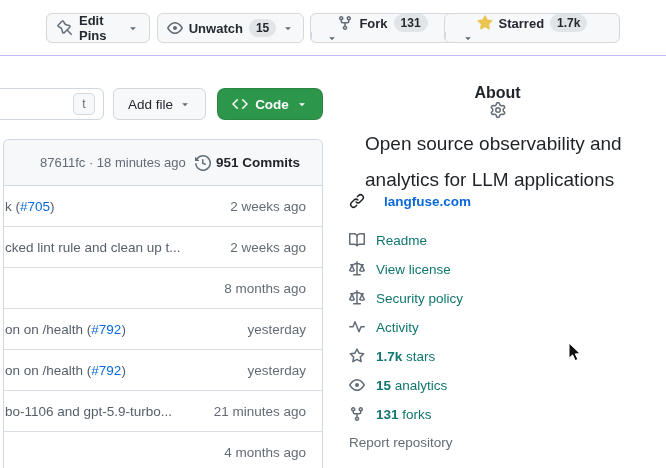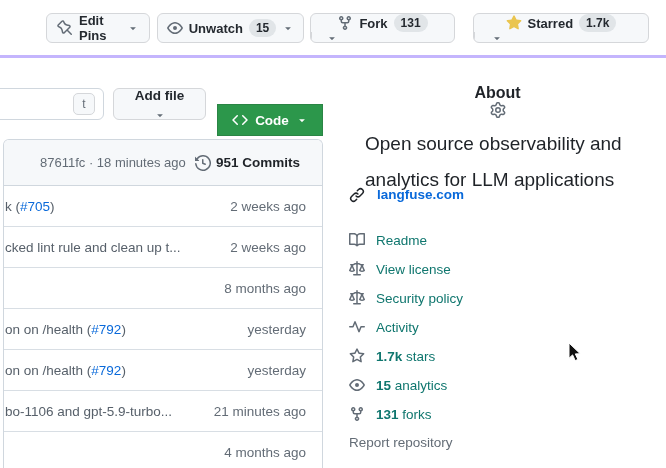--- a/index.html
+++ b/index.html
@@ -3,21 +3,21 @@
 <meta charset="utf-8">
 <style>
   html,body{margin:0;padding:0;}
   body{width:666px;height:468px;overflow:hidden;background:#fff;
        font-family:"Liberation Sans","DejaVu Sans",sans-serif;
        color:#1f2328;-webkit-font-smoothing:antialiased;}
   .page{position:relative;width:666px;height:468px;overflow:hidden;background:#fff;}
 
   
   .topbar{position:absolute;left:0;top:0;width:666px;height:55px;background:#fff;
-          border-bottom:3px solid #c4b5fd;}
+          border-bottom:1px solid #c4b5fd;}
   .btn,.btn-group{position:absolute;top:13px;height:30px;box-sizing:border-box;}
   .btn{display:flex;align-items:center;justify-content:center;gap:6px;
        background:#f6f8fa;border:1px solid #d5d7da;border-radius:6px;
        font-size:13px;font-weight:600;color:#24292f;padding:0 10px;cursor:pointer;}
   .btn svg{flex:0 0 auto;}
   .btn-group{display:flex;background:#f6f8fa;border:1px solid #d5d7da;border-radius:6px;overflow:hidden;flex-direction:column;}
   .btn-group .seg{display:flex;align-items:center;justify-content:center;gap:6px;
        font-size:13px;font-weight:600;color:#24292f;cursor:pointer;}
   .btn-group .seg.main{flex:1 1 auto;padding:0 10px;}
   .btn-group .seg.caret-seg{width:40px;border-left:1px solid #d5d7da;}
@@ -28,24 +28,24 @@
   .star-gold{color:#eac54f;}
 
   
   .goto-input{position:absolute;left:-44px;top:88px;width:148px;height:32px;box-sizing:border-box;
       background:#fff;border:1px solid #d0d7de;border-radius:6px;display:flex;
       align-items:center;justify-content:flex-end;padding-right:8px;cursor:text;}
   .kbd{display:inline-flex;align-items:center;justify-content:center;width:20px;height:20px;
       border:1px solid #d5d7da;border-radius:5px;background:#f6f8fa;font-size:12px;color:#636c76;}
   .addfile-btn{position:absolute;left:113px;top:88px;width:93px;height:32px;box-sizing:border-box;
       display:flex;align-items:center;justify-content:center;gap:6px;background:#f6f8fa;
-      border:1px solid #d5d7da;border-radius:6px;font-size:13.5px;font-weight:700;color:#24292f;cursor:pointer;flex-direction:column;}
-  .code-btn{position:absolute;left:217px;top:104px;width:106px;height:32px;box-sizing:border-box;
+      border:1px solid #d5d7da;border-radius:6px;font-size:13.5px;font-weight:400;color:#24292f;cursor:pointer;}
+  .code-btn{position:absolute;left:217px;top:88px;width:106px;height:32px;box-sizing:border-box;
       display:flex;align-items:center;justify-content:center;gap:7px;background:#2c974b;
-      border:1px solid rgba(31,35,40,.15);border-radius:0;font-size:13.5px;font-weight:600;
+      border:1px solid rgba(31,35,40,.15);border-radius:8px;font-size:13.5px;font-weight:600;
       color:#fff;cursor:pointer;}
   .code-btn .caret{color:#fff;}
 
   
   .file-table{position:absolute;left:3px;top:139px;width:320px;height:340px;box-sizing:border-box;
       border:1px solid #d0d7de;border-bottom:none;border-radius:6px 6px 0 0;background:#fff;overflow:hidden;}
   .commit-head{height:46px;background:#f6f8fa;border-bottom:1px solid #d0d7de;box-sizing:border-box;
       display:flex;align-items:center;justify-content:space-between;padding:0 22px 0 36px;}
   .commit-meta{font-size:13px;color:#636c76;white-space:nowrap;cursor:pointer;}
   .commit-count{display:flex;align-items:center;gap:5px;font-size:13.5px;font-weight:700;
@@ -59,21 +59,21 @@
   .row .date{color:#636c76;white-space:nowrap;margin-left:12px;cursor:pointer;}
 
   
   .sidebar{position:absolute;left:349px;top:84px;width:297px;height:384px;}
   .about-head{position:absolute;left:0;top:0;width:100%;display:flex;
       align-items:center;justify-content:space-between;flex-direction:column;}
   .about-title{font-size:16px;font-weight:700;color:#1f2328;}
   .gear{color:#636c76;cursor:pointer;display:inline-flex;}
   .about-desc{position:absolute;left:16px;top:42px;width:295px;font-size:19px;
       line-height:36px;color:#1f2328;}
-  .website-row{position:absolute;left:0;top:103px;display:flex;align-items:flex-start;gap:12px;cursor:pointer;}
+  .website-row{position:absolute;left:0;top:109px;display:flex;align-items:center;gap:19px;cursor:pointer;}
   .website-row svg{color:#1f2328;}
   .website-link{font-size:13.5px;font-weight:700;color:#0969da;text-decoration:none;}
   .about-list{position:absolute;left:0;top:148px;width:100%;}
   .about-item{display:flex;align-items:center;gap:11px;height:16px;margin-bottom:13px;
       font-size:13.5px;color:#0f766e;cursor:pointer;}
   .about-item svg{color:#636c76;flex:0 0 auto;}
   .about-item .bold{font-weight:700;}
   .report-link{position:absolute;left:0;top:351px;font-size:13.5px;color:#636c76;cursor:pointer;}
 
   .cursor{position:absolute;left:568px;top:342px;pointer-events:none;}
@@ -120,21 +120,21 @@
       </div>
       <div class="seg caret-seg">
         <span class="caret">
             <svg width="12" height="12" viewBox="0 0 16 16" fill="currentColor">
               <path d="m4.427 7.427 3.396 3.396a.25.25 0 0 0 .354 0l3.396-3.396A.25.25 0 0 0 11.396 7H4.604a.25.25 0 0 0-.177.427Z"></path>
             </svg>
           </span>
       </div>
     </div>
 
-    <div class="btn-group" style="left:473px;width:176px;">
+    <div class="btn-group" style="left:444px;width:176px;">
       <div class="seg main">
         <svg width="16" height="16" viewBox="0 0 16 16" fill="currentColor" class="star-gold">
             <path d="M8 .25a.75.75 0 0 1 .673.418l1.882 3.815 4.21.612a.75.75 0 0 1 .416 1.279l-3.046 2.97.719 4.192a.751.751 0 0 1-1.088.791L8 12.347l-3.766 1.98a.75.75 0 0 1-1.088-.79l.72-4.194L.818 6.374a.75.75 0 0 1 .416-1.28l4.21-.611L7.327.668A.75.75 0 0 1 8 .25Z"></path>
           </svg>
         <span>Starred</span>
         <span class="pill">1.7k</span>
       </div>
       <div class="seg caret-seg" style="width:44px;">
         <span class="caret">
             <svg width="12" height="12" viewBox="0 0 16 16" fill="currentColor">

